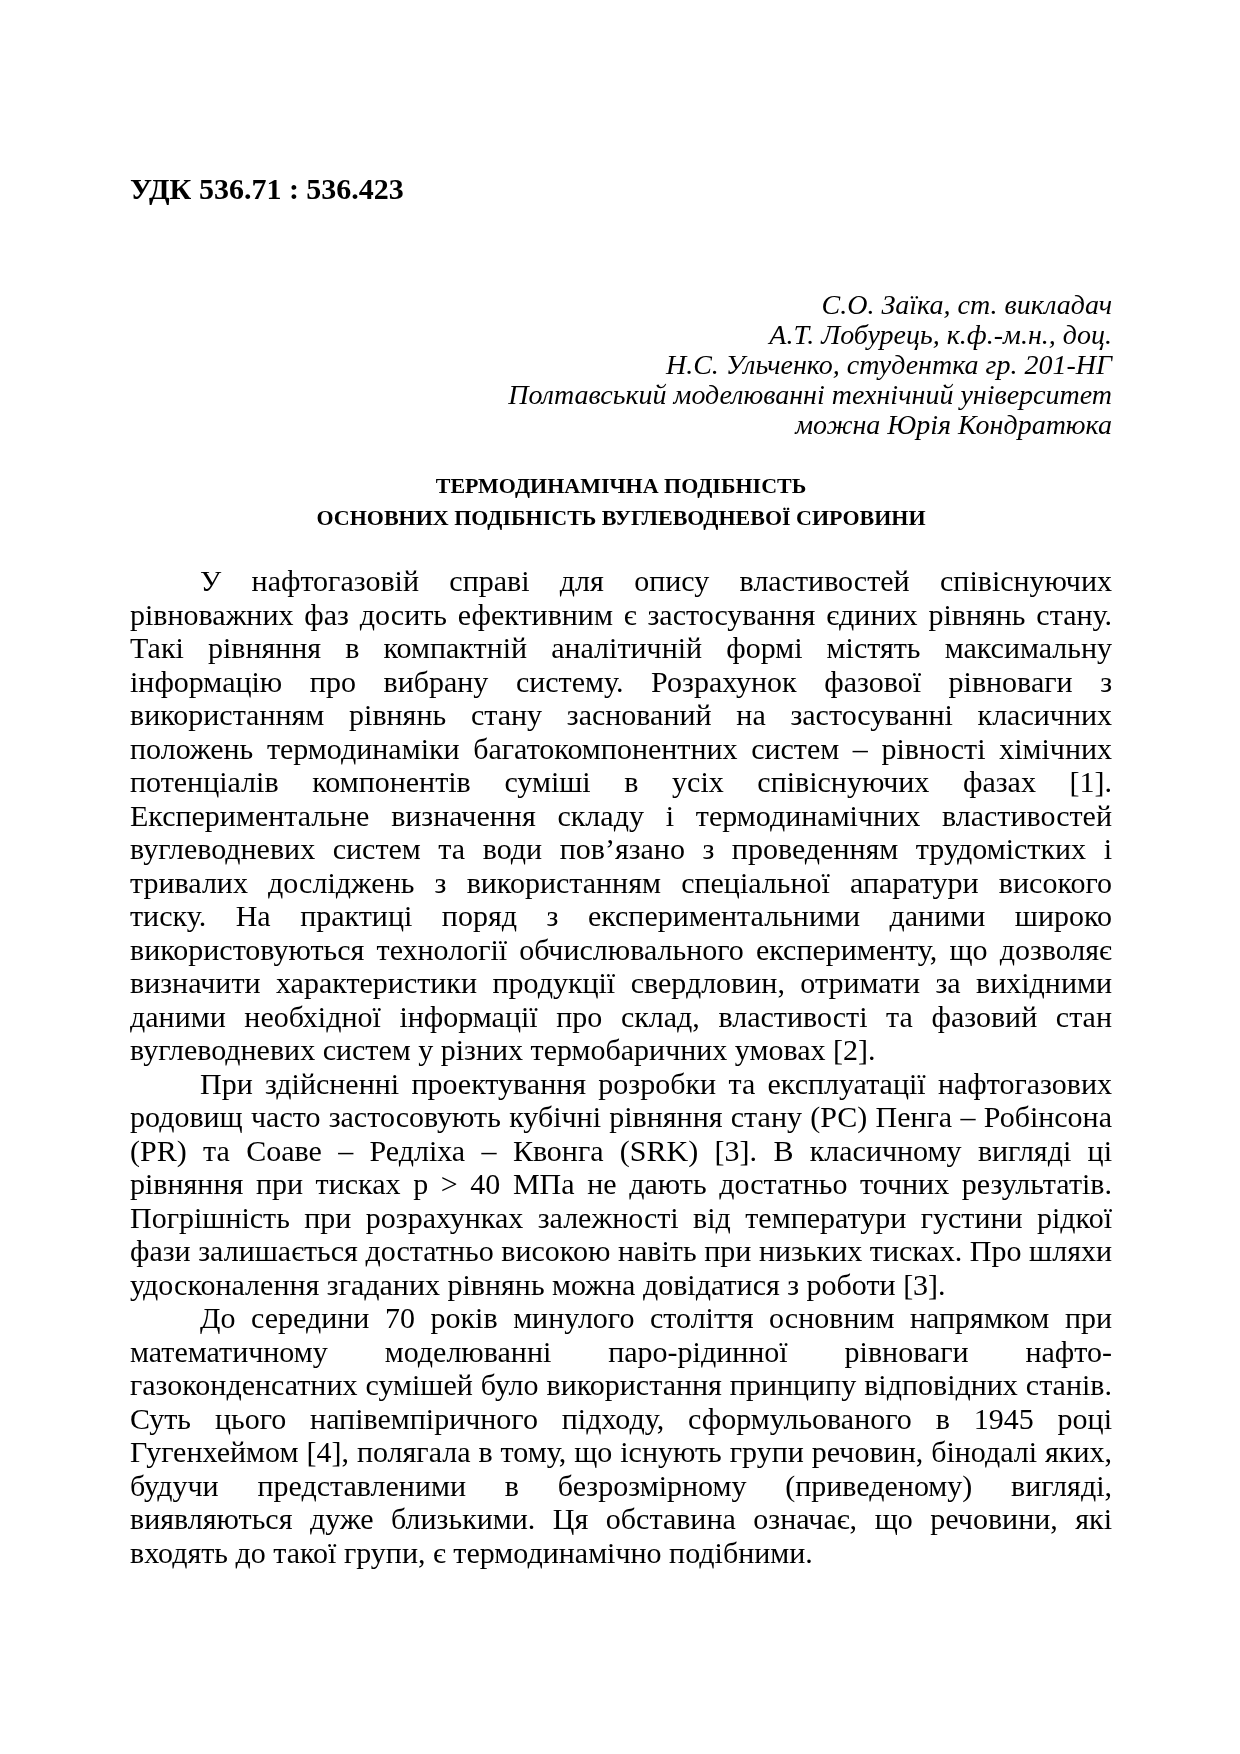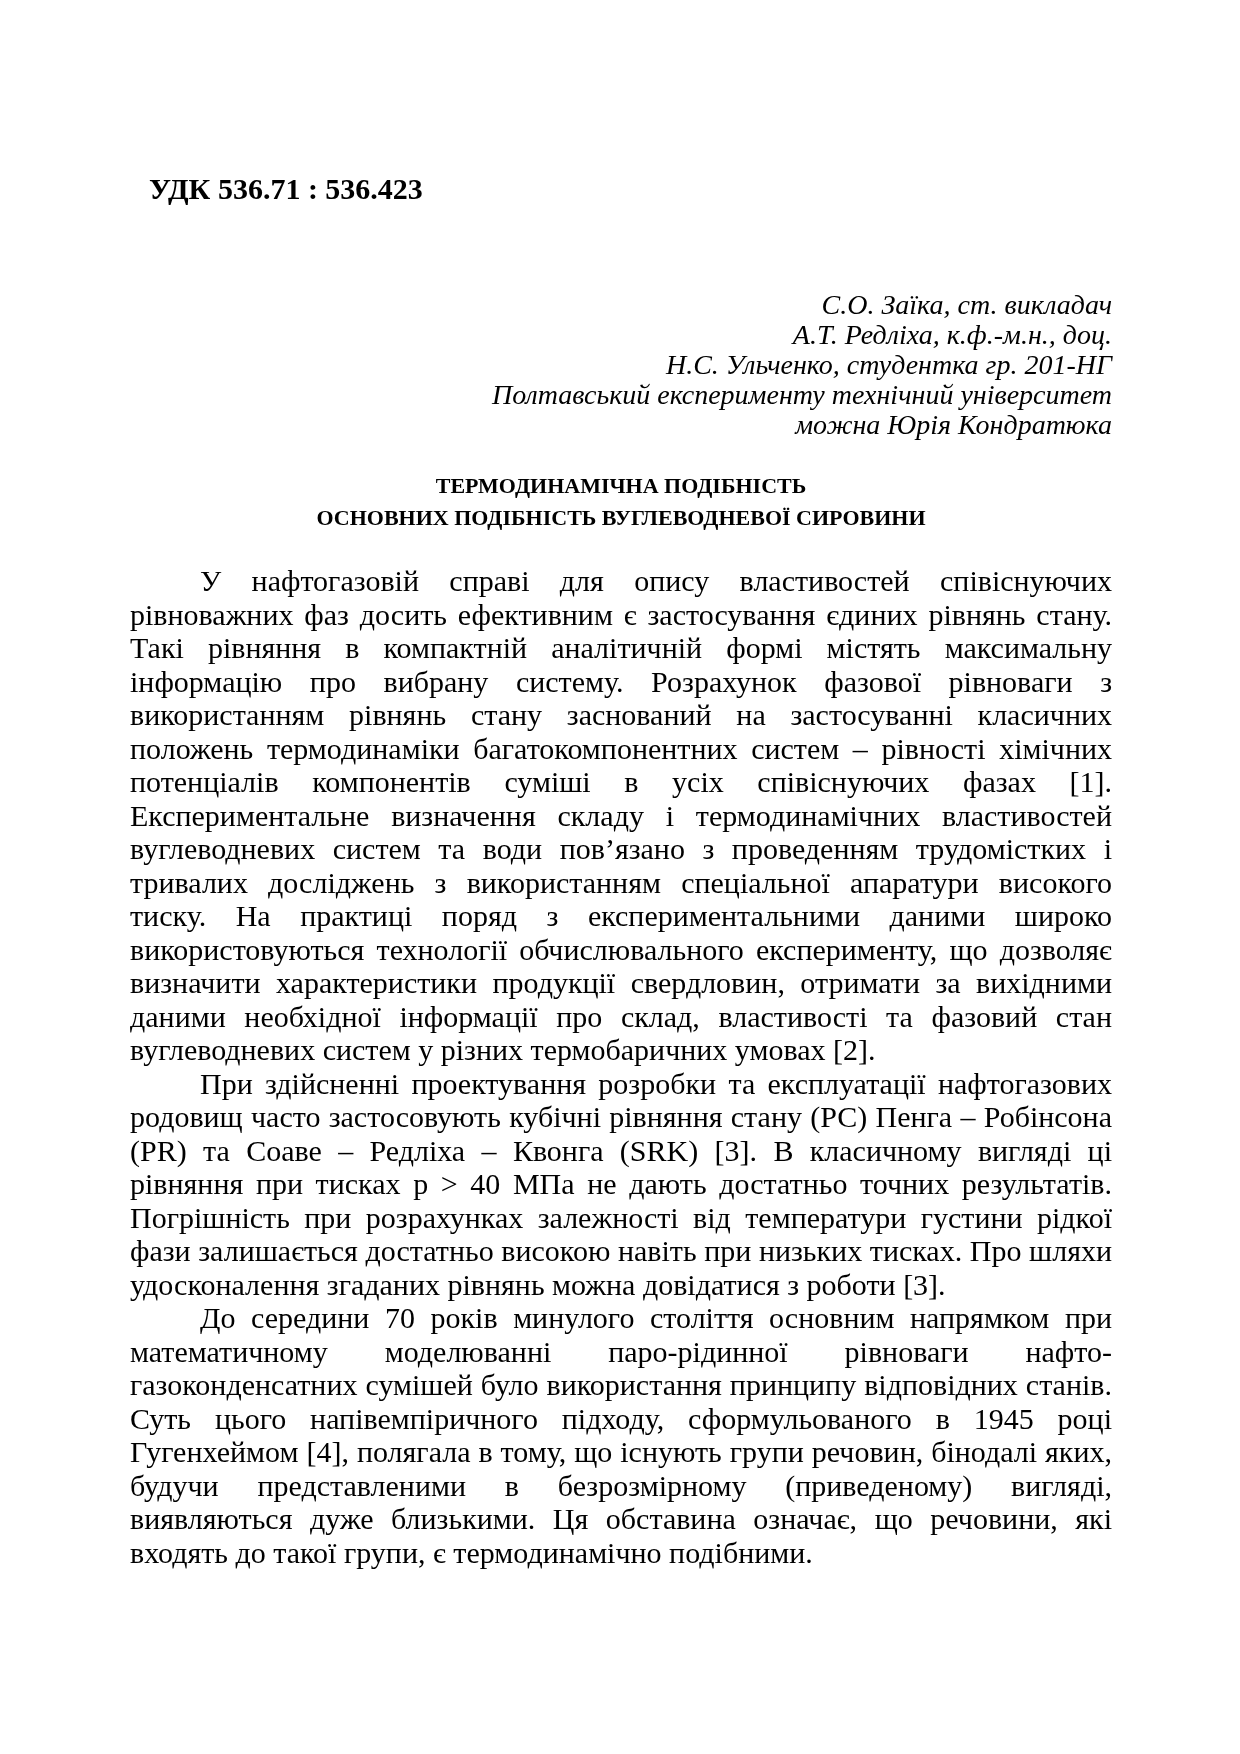--- a/index.html
+++ b/index.html
@@ -21,21 +21,20 @@
     left: 130px;
     top: 0;
     width: 982px;
   }
   .udc {
     margin-top: 172px;
     font-size: 30px;
     line-height: 34px;
     font-weight: bold;
     text-align: left;
-    margin-left: 19px;
   }
   .authors {
     margin-top: 84px;
     text-align: right;
     font-style: italic;
     font-size: 28px;
     line-height: 30px;
   }
   .title {
     margin: 30px 0 0 0;
@@ -62,23 +61,23 @@
 </head>
 <body>
 
 <div class="page">
   <div class="content">
 
     <div class="udc">УДК 536.71 : 536.423</div>
 
     <div class="authors">
       <div class="author-line">С.О. Заїка, ст. викладач</div>
-      <div class="author-line">А.Т. Редліха, к.ф.-м.н., доц.</div>
+      <div class="author-line">А.Т. Лобурець, к.ф.-м.н., доц.</div>
       <div class="author-line">Н.С. Ульченко, студентка гр. 201-НГ</div>
-      <div class="author-line">Полтавський експерименту технічний університет</div>
+      <div class="author-line">Полтавський моделюванні технічний університет</div>
       <div class="author-line">можна Юрія Кондратюка</div>
     </div>
 
     <h1 class="title">
       <span class="title-line">ТЕРМОДИНАМІЧНА ПОДІБНІСТЬ</span>
       <span class="title-line">ОСНОВНИХ ПОДІБНІСТЬ ВУГЛЕВОДНЕВОЇ СИРОВИНИ</span>
     </h1>
 
     <div class="body-text">
       <p>У нафтогазовій справі для опису властивостей співіснуючих рівноважних фаз досить ефективним є застосування єдиних рівнянь стану. Такі рівняння в компактній аналітичній формі містять максимальну інформацію про вибрану систему. Розрахунок фазової рівноваги з використанням рівнянь стану заснований на застосуванні класичних положень термодинаміки багатокомпонентних систем – рівності хімічних потенціалів компонентів суміші в усіх співіснуючих фазах [1]. Експериментальне визначення складу і термодинамічних властивостей вуглеводневих систем та води пов’язано з проведенням трудомістких і тривалих досліджень з використанням спеціальної апаратури високого тиску. На практиці поряд з експериментальними даними широко використовуються технології обчислювального експерименту, що дозволяє визначити характеристики продукції свердловин, отримати за вихідними даними необхідної інформації про склад, властивості та фазовий стан вуглеводневих систем у різних термобаричних умовах [2].</p>

